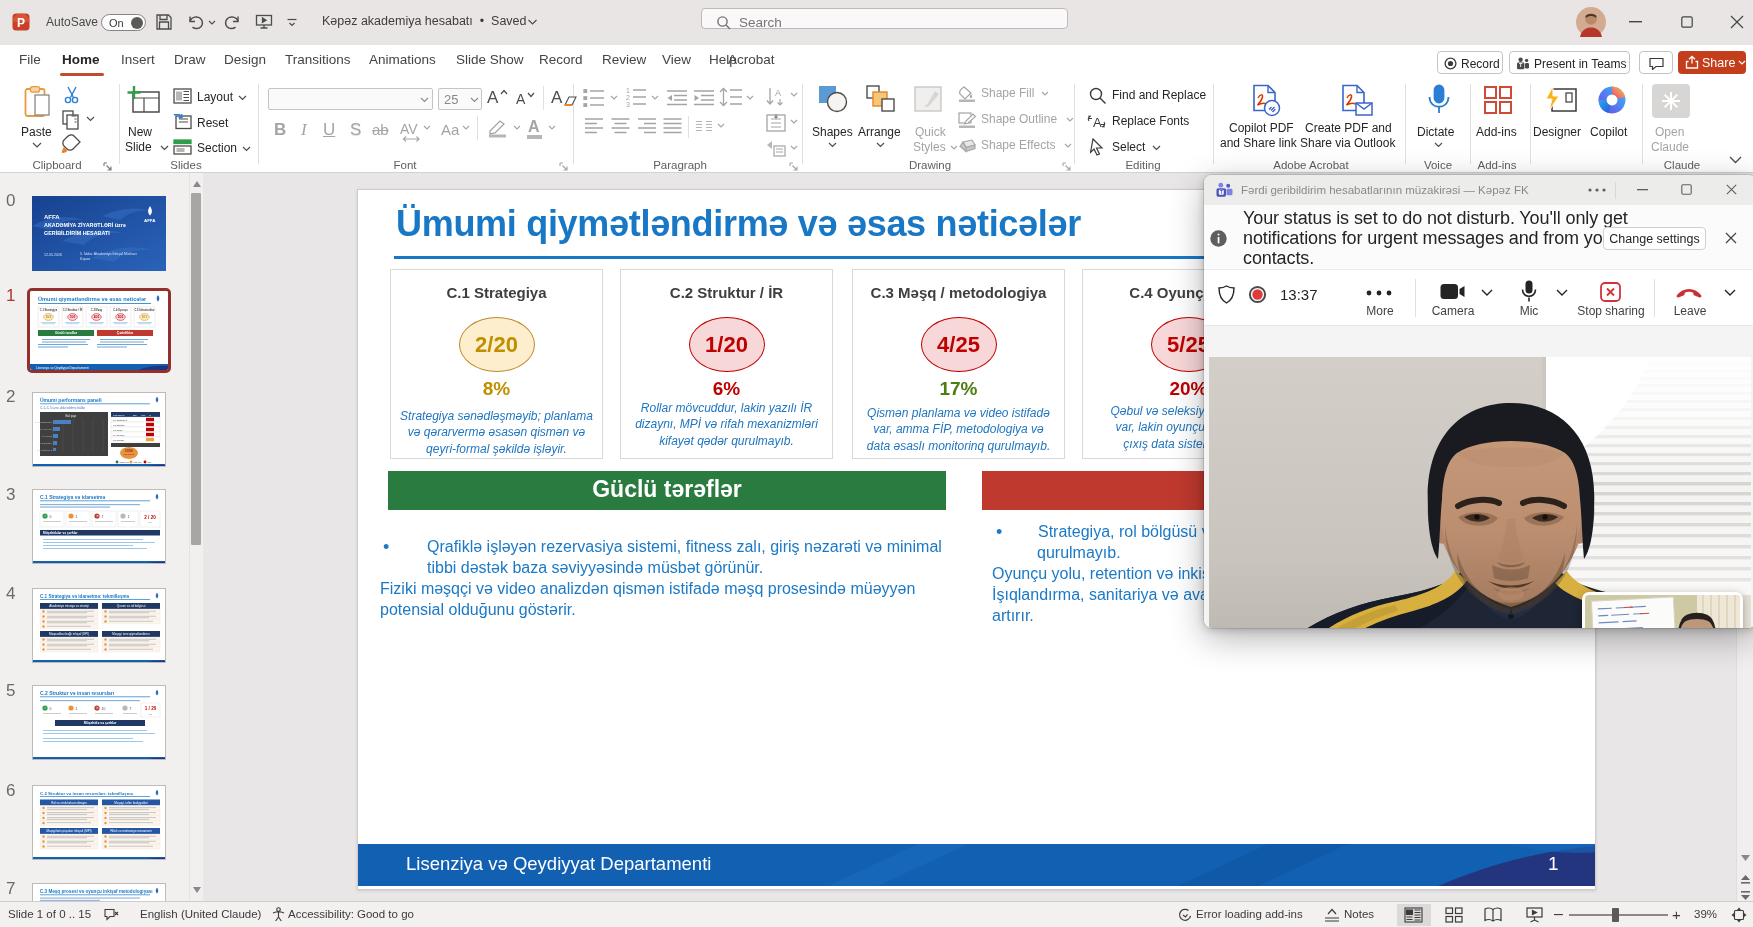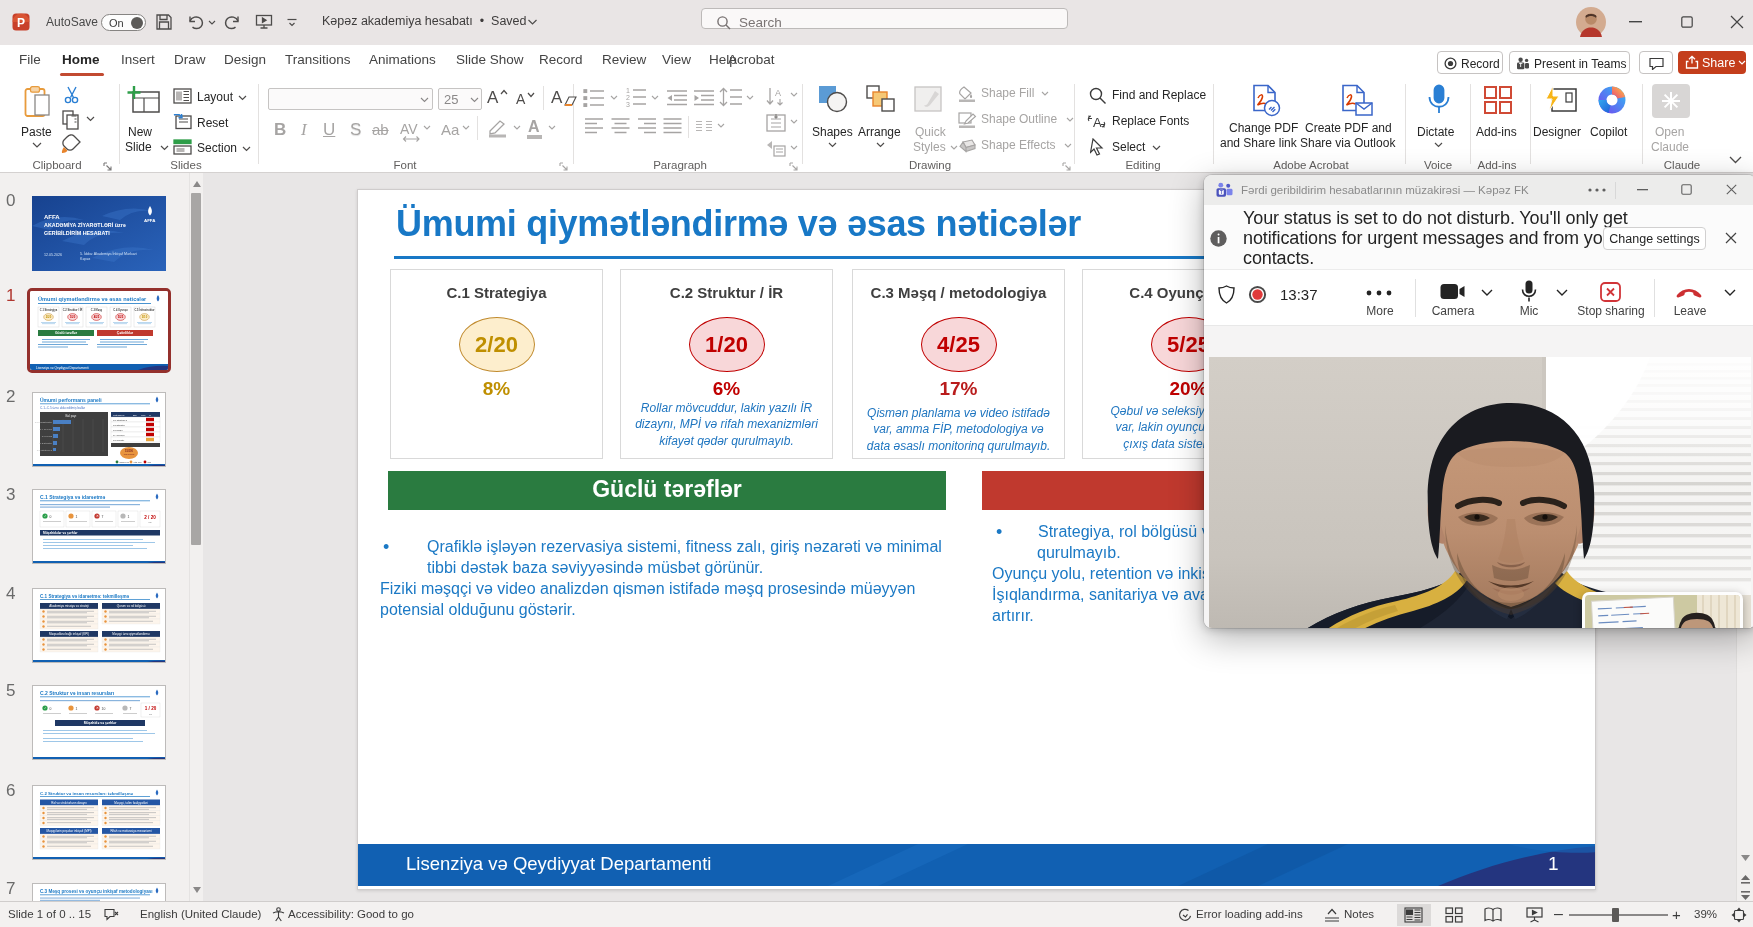--- a/index.html
+++ b/index.html
@@ -466,21 +466,21 @@
     </svg>
   <div class="glabel" style="left:1083px">Editing</div>
 
   <svg class="abs" style="left:1248px;top:6px" width="34" height="34" viewBox="0 0 34 34" fill="none" stroke="#3a66c9" stroke-width="1.6">
     <path d="M6 1.5 h14 l7 7 v18 h-21 z"></path>
       <path d="M20 1.5 v7 h7" stroke-width="1.4"></path>
     <path d="M10 14 c2 -4 5 -4 4.5 -1 c-0.5 2.5 -3 6 -5 8 c3 -1.5 7 -2 9 -1" stroke="#d83b01" stroke-width="1.5"></path>
     <circle cx="24" cy="24" r="7.5" fill="#fff" stroke-width="1.5"></circle>
       <path d="M21 25.5 l2.5 -2.5 m-0.5 3.5 l3.5 -3.5 m-2 5 l2.8 -2.8" stroke-width="1.4"></path>
   </svg>
-  <div class="ribtxt" style="left:1229px;top:43px">Change PDF</div>
+  <div class="ribtxt" style="left:1229px;top:43px">Copilot PDF</div>
   <div class="ribtxt" style="left:1220px;top:58px">and Share link</div>
   <svg class="abs" style="left:1337px;top:6px" width="36" height="34" viewBox="0 0 36 34" fill="none" stroke="#3a66c9" stroke-width="1.6">
     <path d="M6 1.5 h14 l7 7 v18 h-21 z"></path>
       <path d="M20 1.5 v7 h7" stroke-width="1.4"></path>
     <path d="M10 14 c2 -4 5 -4 4.5 -1 c-0.5 2.5 -3 6 -5 8 c3 -1.5 7 -2 9 -1" stroke="#d83b01" stroke-width="1.5"></path>
     <rect x="19" y="19" width="16" height="12" fill="#fff" stroke-width="1.5"></rect>
       <path d="M19 19 l8 6 l8 -6" stroke-width="1.4"></path>
   </svg>
   <div class="ribtxt" style="left:1305px;top:43px">Create PDF and</div>
   <div class="ribtxt" style="left:1300px;top:58px">Share via Outlook</div>
@@ -1007,31 +1007,32 @@
 
 <div id="slide">
 
   <div class="abs" style="left:38px;top:13px;font-size:36px;font-weight:bold;color:#1878c6;letter-spacing:-0.3px">Ümumi qiymətləndirmə və əsas nəticələr</div>
   <div class="abs" style="left:36px;top:66px;width:1012px;height:3px;background:#1878c6"></div>
 
   <div class="card" style="left:32px">
     <div class="cardtitle">C.1 Strategiya</div>
     <div class="ellipse" style="background:#fdeecd;border:1.6px solid #c08a2d;color:#bf8f00">2/20</div>
     <div class="pct" style="color:#bf8f00">8%</div>
+    <div class="cdesc" style="top:138px">Strategiya sənədləşməyib; planlama<br>və qərarvermə əsasən qismən və<br>qeyri-formal şəkildə işləyir.</div>
   </div>
   <div class="card" style="left:262px">
     <div class="cardtitle">C.2 Struktur / İR</div>
     <div class="ellipse" style="background:#f8d7d9;border:1.6px solid #c00000;color:#c00000">1/20</div>
     <div class="pct" style="color:#c00000">6%</div>
     <div class="cdesc" style="top:130px">Rollar mövcuddur, lakin yazılı İR<br>dizaynı, MPİ və rifah mexanizmləri<br>kifayət qədər qurulmayıb.</div>
   </div>
   <div class="card" style="left:494px">
     <div class="cardtitle">C.3 Məşq / metodologiya</div>
     <div class="ellipse" style="background:#f8d7d9;border:1.6px solid #c00000;color:#c00000">4/25</div>
-    <div class="pct" style="color:#b91c1c">17%</div>
+    <div class="pct" style="color:#4d7c0f">17%</div>
     <div class="cdesc" style="top:135px">Qismən planlama və video istifadə<br>var, amma FİP, metodologiya və<br>data əsaslı monitorinq qurulmayıb.</div>
   </div>
   <div class="card" style="left:724px">
     <div class="cardtitle">C.4 Oyunçu yolu</div>
     <div class="ellipse" style="background:#f8d7d9;border:1.6px solid #c00000;color:#c00000">5/25</div>
     <div class="pct" style="color:#c00000">20%</div>
     <div class="cdesc" style="top:133px">Qəbul və seleksiya prosesləri<br>var, lakin oyunçu inkişafı və<br>çıxış data sistemi zəifdir.</div>
   </div>
   <div class="card" style="left:954px">
     <div class="cardtitle">C.5 İnfrastruktur</div>

